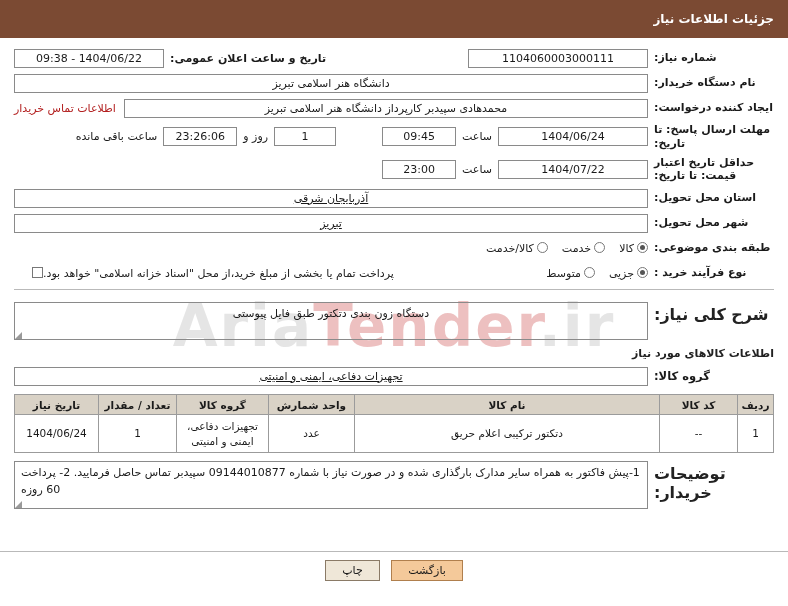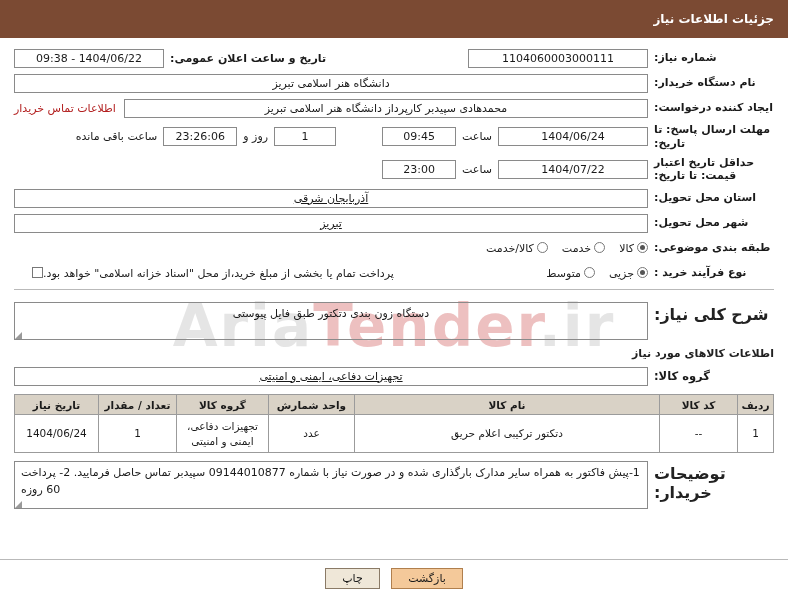--- a/index.html
+++ b/index.html
@@ -204,21 +204,21 @@
   .c-code  { width: 78px; }
   .c-name  { width: auto; }
   .c-unit  { width: 86px; }
   .c-group { width: 92px; }
   .c-qty   { width: 78px; }
   .c-date  { width: 84px; }
 
   
   .footerbar {
     position: absolute;
-    bottom: 8px; left: 0;
+    bottom: 16px; left: 0;
     width: 788px;
     border-top: 1px solid #b9b9b9;
     padding: 8px 0 9px 0;
     text-align: center;
     background: #ffffff;
     z-index: 12;
   }
   .btn {
     display: inline-block;
     border: 1px solid #8a7a66;

